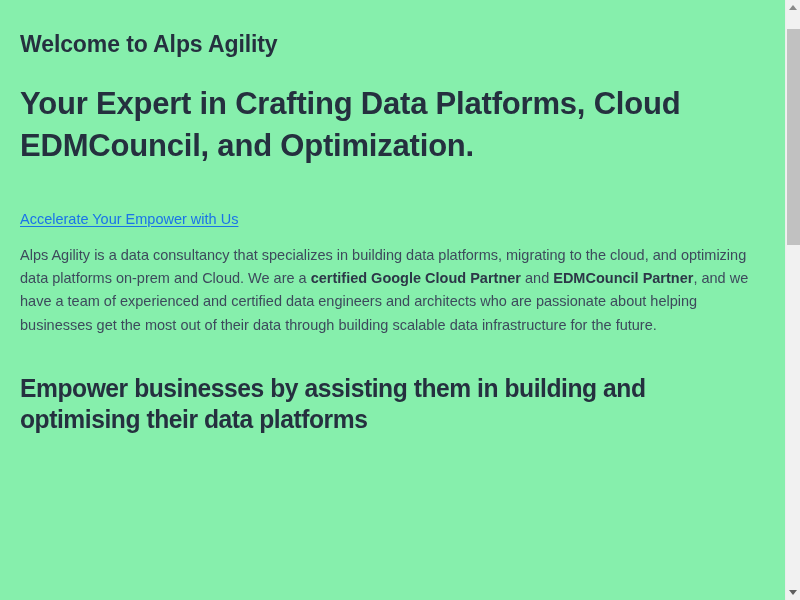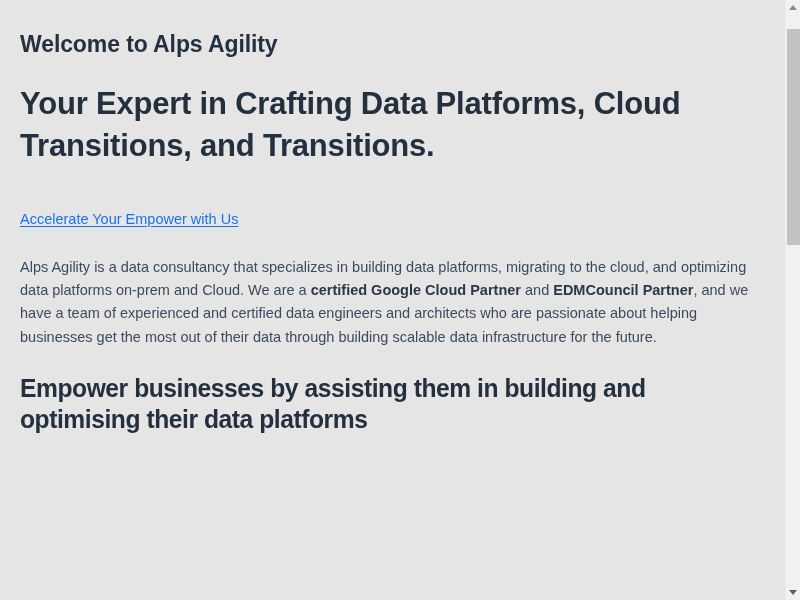--- a/index.html
+++ b/index.html
@@ -24,21 +24,21 @@
     height: 600px;
     background: #ffffff;
     overflow: hidden;
   }
   .page {
     position: absolute;
     top: 0;
     left: 0;
     width: 785px;
     height: 600px;
-    background: #e5e5e5;
+    background: #86efac;
     padding: 12px 20px;
     text-decoration: underline;
   }
 
   .scrollbar {
     position: absolute;
     top: 0;
     right: 0;
     width: 15px;
     height: 600px;
@@ -113,21 +113,21 @@
     text-decoration: underline;
     text-underline-offset: 2px;
     cursor: pointer;
   }
 
   p.intro {
     margin: 0;
     padding: 0;
     position: absolute;
     left: 20px;
-    top: 256px;
+    top: 244px;
     width: 734px;
     font-size: 14.5px;
     line-height: 23.2px;
     color: #3d4a5c;
     text-align: left;
   }
   p.intro b { font-weight: bold; color: #2c3747; }
 
   h2.empower {
     margin: 0;
@@ -155,21 +155,21 @@
 </style>
 </head>
 <body>
 
 <div class="viewport">
 
   <div class="page">
 
     <h1 class="welcome">Welcome to Alps Agility</h1>
 
-    <h1 class="hero">Your Expert in Crafting Data Platforms, Cloud Transitions, and Transitions.</h1>
+    <h1 class="hero">Your Expert in Crafting Data Platforms, Cloud EDMCouncil, and Optimization.</h1>
 
     <div class="spacer-block"></div>
 
     <a class="cta" href="#">Accelerate Your Empower with Us</a>
 
     <p class="intro"><span>Alps Agility is a data consultancy that specializes in building data platforms, migrating to the cloud, and optimizing data platforms on-prem and Cloud. We are a </span><b>certified Google Cloud Partner</b><span> and </span><b>EDMCouncil Partner</b><span>, and we have a team of experienced and certified data engineers and architects who are passionate about helping businesses get the most out of their data through building scalable data infrastructure for the future.</span></p>
 
     <h2 class="empower">Empower businesses by assisting them in building and optimising their data platforms</h2>
 
   </div>

